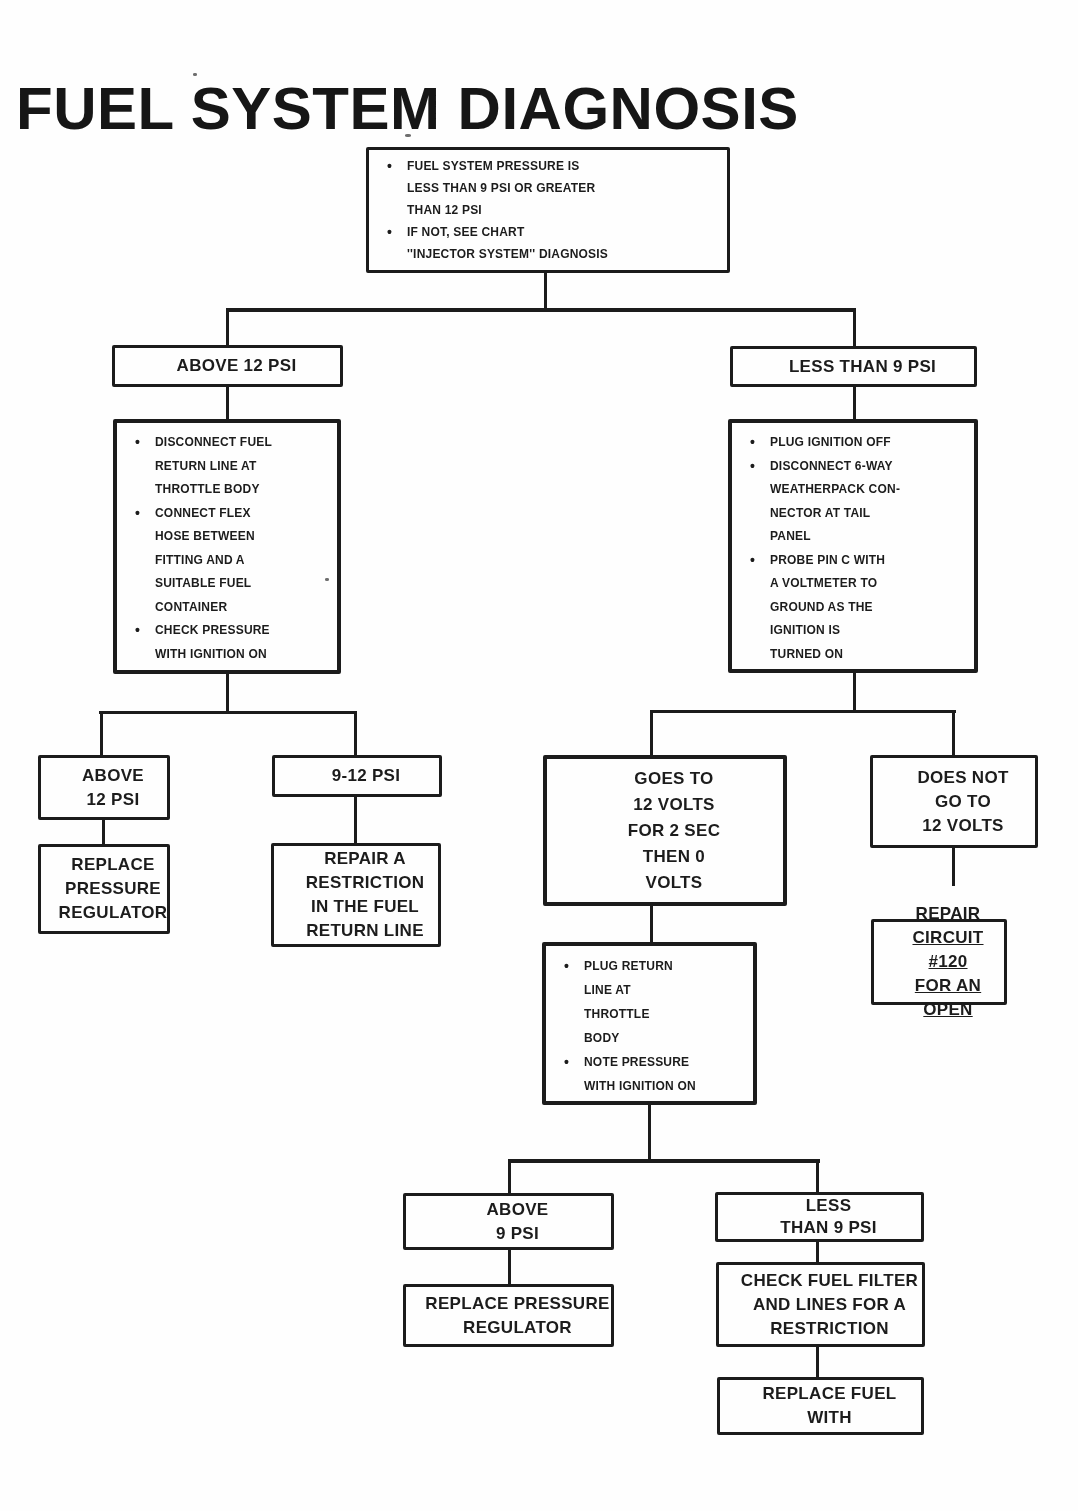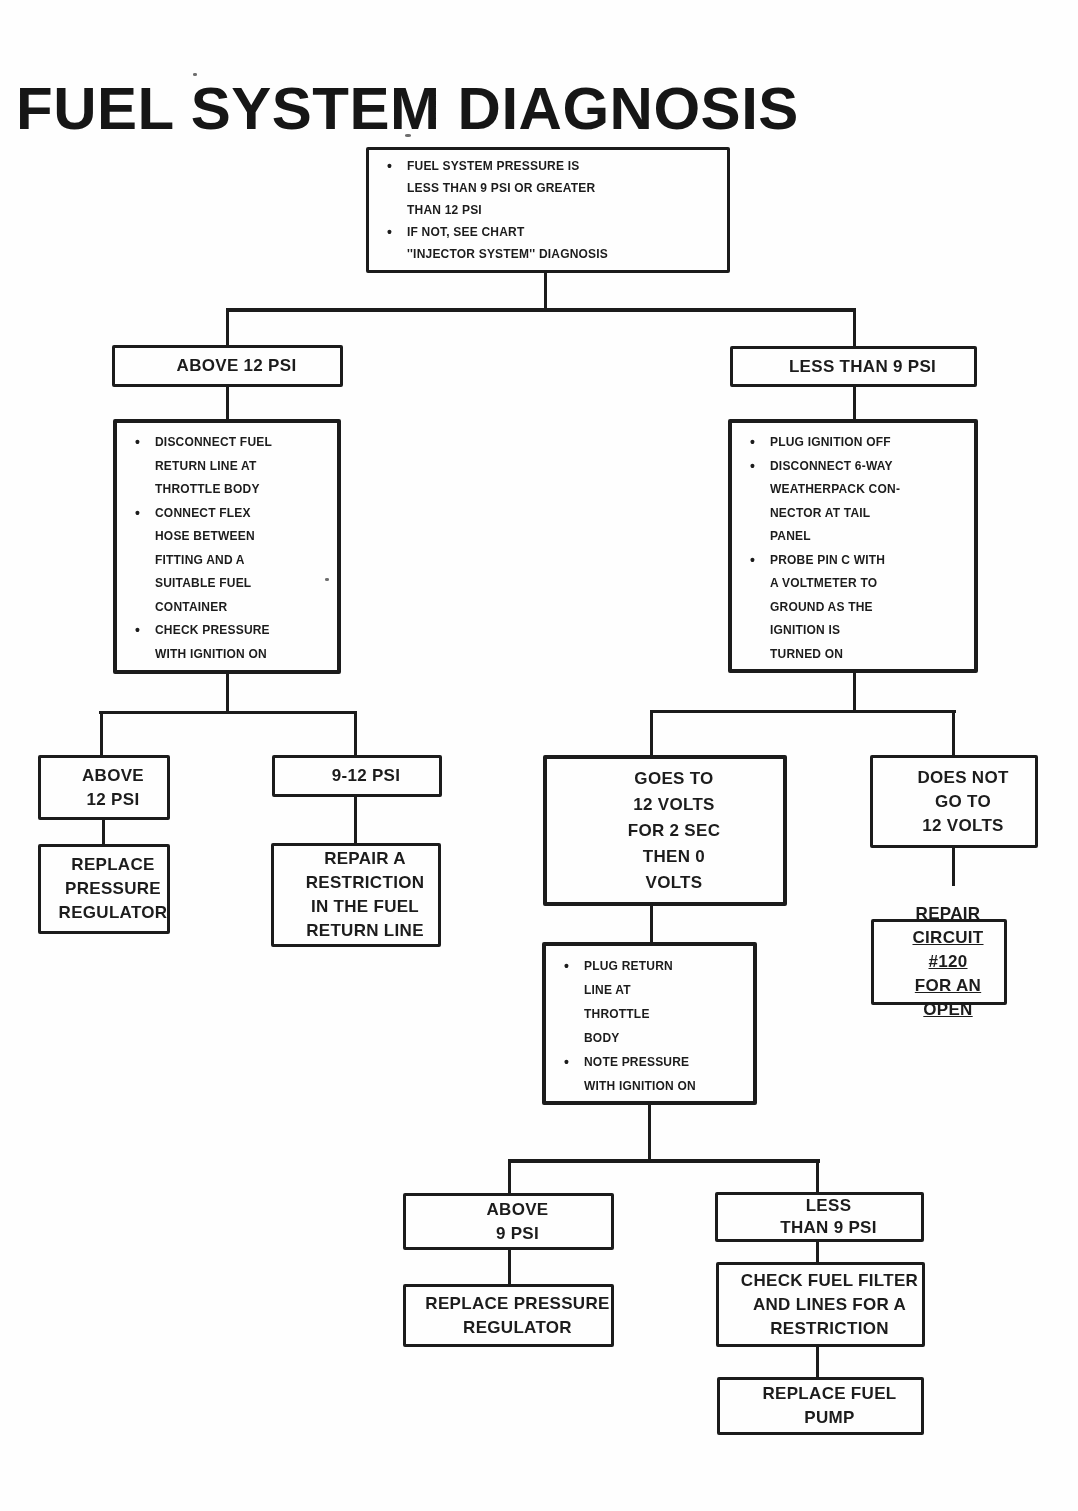--- a/index.html
+++ b/index.html
@@ -213,21 +213,21 @@
     <span class="node-label">REPLACE PRESSURE
 REGULATOR</span>
   </div>
   <div class="node label-node" style="left:716px; top:1262px; width:209px; height:85px;">
     <span class="node-label">CHECK FUEL FILTER
 AND LINES FOR A
 RESTRICTION</span>
   </div>
   <div class="node label-node" style="left:717px; top:1377px; width:207px; height:58px;">
     <span class="node-label">REPLACE FUEL
-PUMP</span>
+WITH</span>
   </div>
 
   <div class="line" style="left:544px; top:273px; width:3px; height:38px;"></div>
   <div class="line" style="left:226px; top:308px; width:630px; height:4px;"></div>
   <div class="line" style="left:226px; top:308px; width:3px; height:38px;"></div>
   <div class="line" style="left:853px; top:308px; width:3px; height:39px;"></div>
   <div class="line" style="left:226px; top:386px; width:3px; height:34px;"></div>
   <div class="line" style="left:853px; top:386px; width:3px; height:34px;"></div>
   <div class="line" style="left:226px; top:672px; width:3px; height:42px;"></div>
   <div class="line" style="left:99px; top:711px; width:258px; height:3px;"></div>

